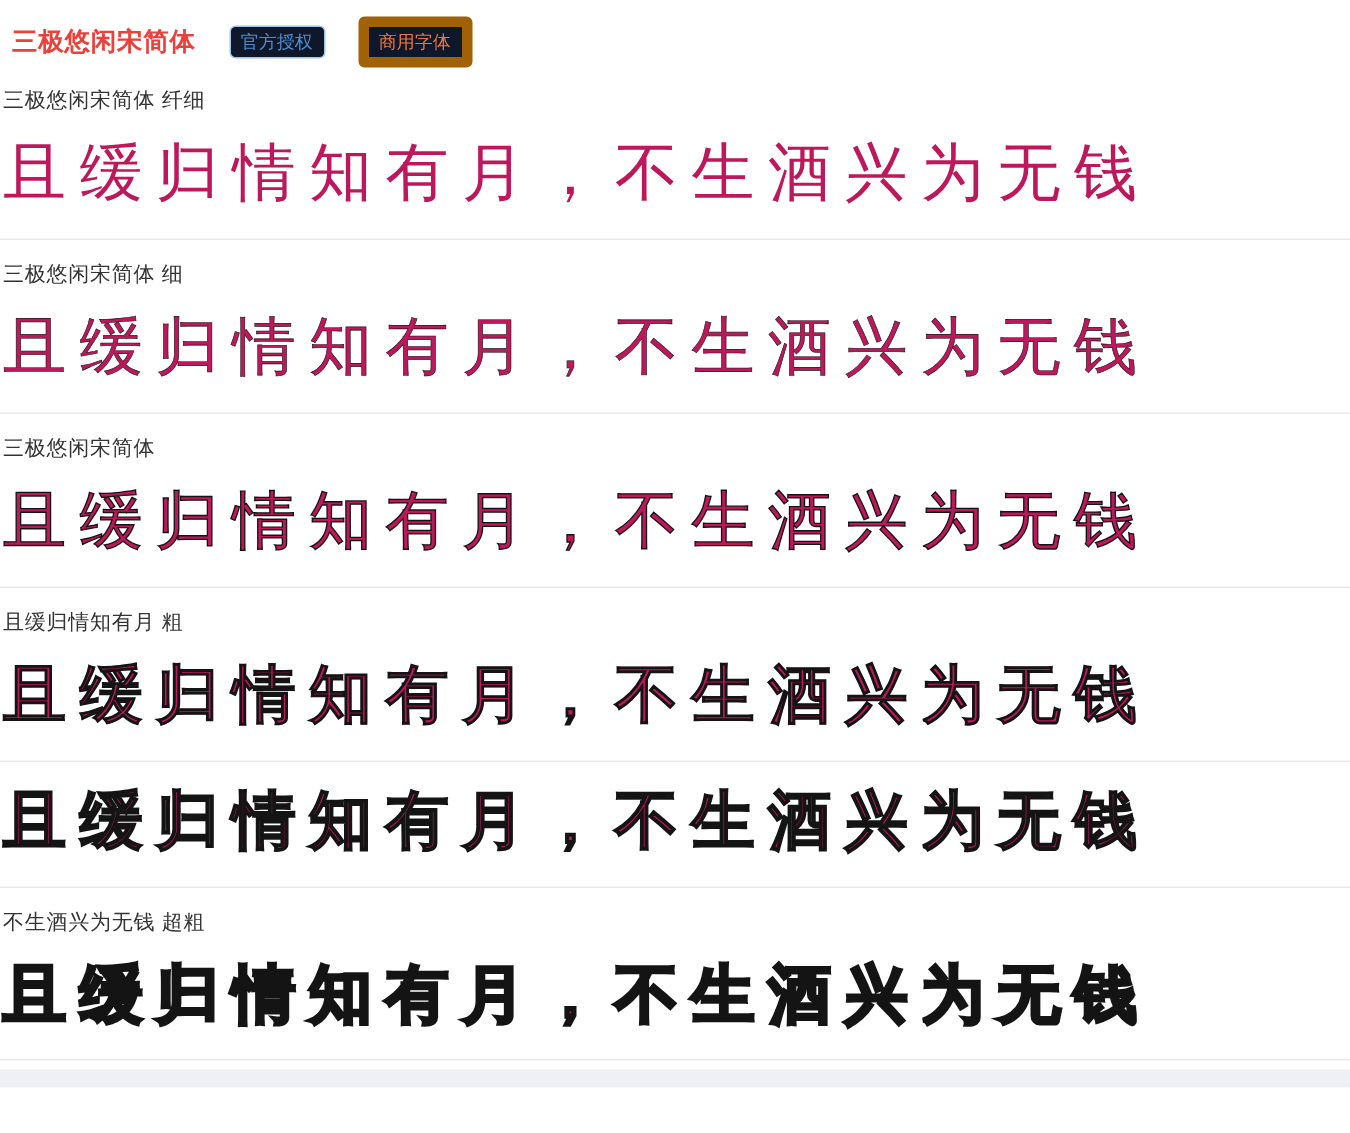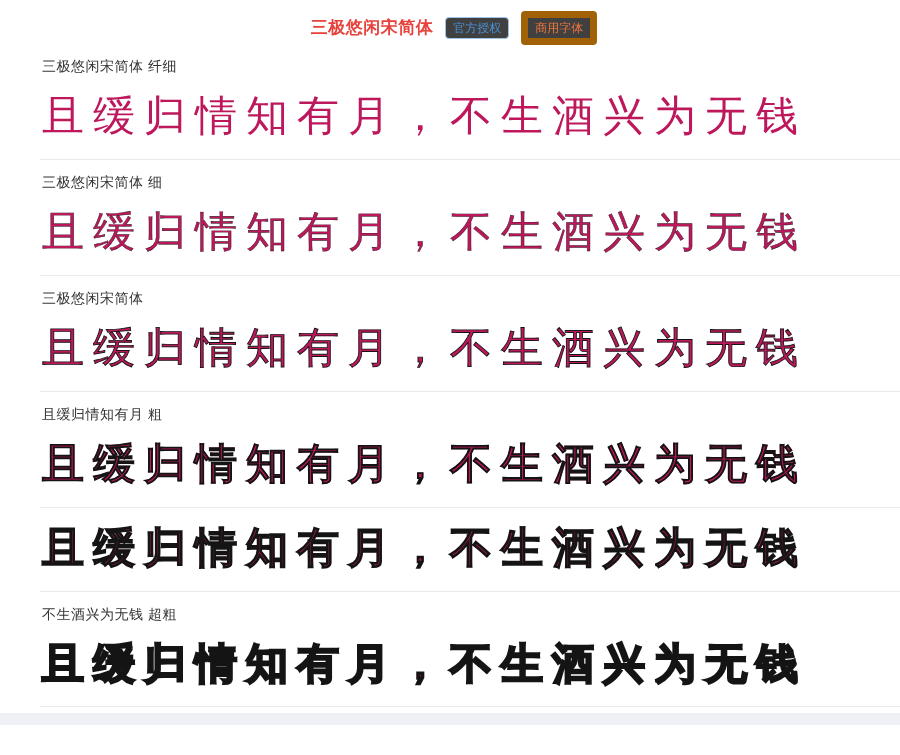--- a/index.html
+++ b/index.html
@@ -1,15 +1,15 @@
 <!DOCTYPE html>
 <html><head>
 <meta charset="utf-8">
 <style>
-  * { box-sizing: border-box; margin: 0; padding: 0; justify-content: center; }
+  * { box-sizing: border-box; margin: 0; padding: 0; }
   html, body {
     width: 900px; height: 755px;
     background: #ffffff;
     font-family: "Liberation Sans", "DejaVu Sans", sans-serif;
     overflow: hidden;
   }
   
   .header {
     display: flex; align-items: center;
     padding: 11px 0 0 8px;
@@ -20,29 +20,29 @@
     font-size: 17px;
     font-weight: 700;
     letter-spacing: 0.5px;
   }
   .badge {
     display: inline-block;
     font-size: 12px;
     line-height: 1;
     padding: 4px 7px;
     border-radius: 4px;
-    margin-left: 12px;
-    background: #404040;
+    margin-left: 22px;
+    background: #0f172a;
     cursor: pointer;
   }
   .badge-blue  { color: #4a8fd4; border: 1px solid #9fc4ea; }
   .badge-orange{ color: #f0763b; border: 7px solid #a16207; }
 
   
-  .rows { margin-left: 40px; }
+  .rows { }
   .font-row {
     padding: 14px 0 16px 2px;
     border-bottom: 1px solid #e9e9e9;
   }
   .font-row-label {
     font-size: 14px;
     color: #333333;
     margin-bottom: 14px;
     letter-spacing: 0.5px;
   }

